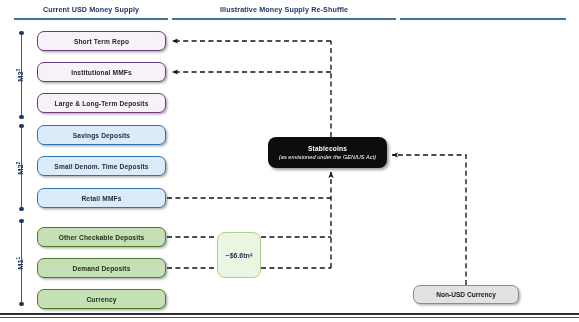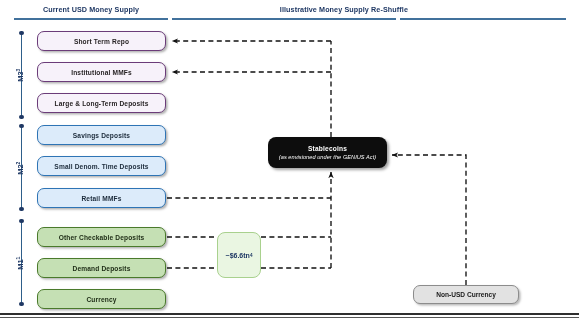--- a/index.html
+++ b/index.html
@@ -130,21 +130,21 @@
   .foot-rule{position:absolute;left:0;width:579px;background:#2F2F2F;}
 </style>
 </head>
 <body>
 
 <div id="root">
 
   <div class="col-head" style="left:14px;top:5px;width:154px;">Current USD Money Supply</div>
   <div class="col-rule" style="left:14px;top:18px;width:154px;"></div>
 
-  <div class="col-head" style="left:184px;top:5px;width:224px;text-align:right;">Illustrative Money Supply Re-Shuffle</div>
+  <div class="col-head" style="left:172px;top:5px;width:224px;">Illustrative Money Supply Re-Shuffle</div>
   <div class="col-rule" style="left:172px;top:18px;width:224px;"></div>
 
   <div class="col-rule" style="left:400px;top:18px;width:166px;"></div>
 
   <div class="bracket-line" style="left:21px;top:33px;height:84px;"></div>
   <div class="bracket-dot" style="left:19.3px;top:30.5px;"></div>
   <div class="bracket-dot" style="left:19.3px;top:114.5px;"></div>
   <div class="bracket-label" style="left:-1px;top:70px;width:42px;text-align:center;">
     <span>M3</span><sup>3</sup>
   </div>

